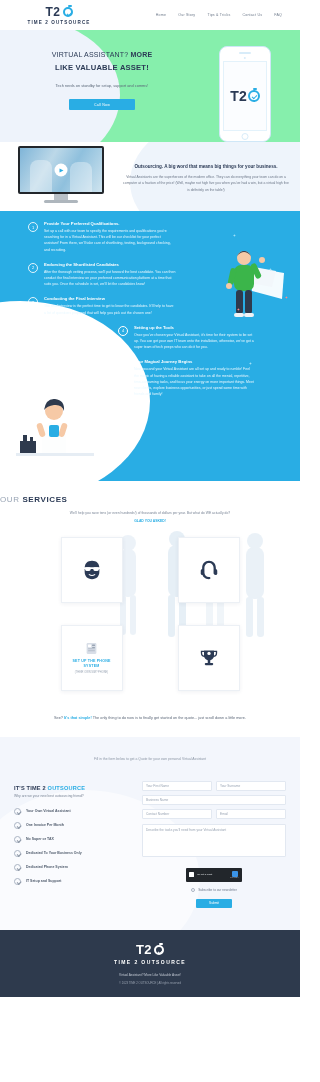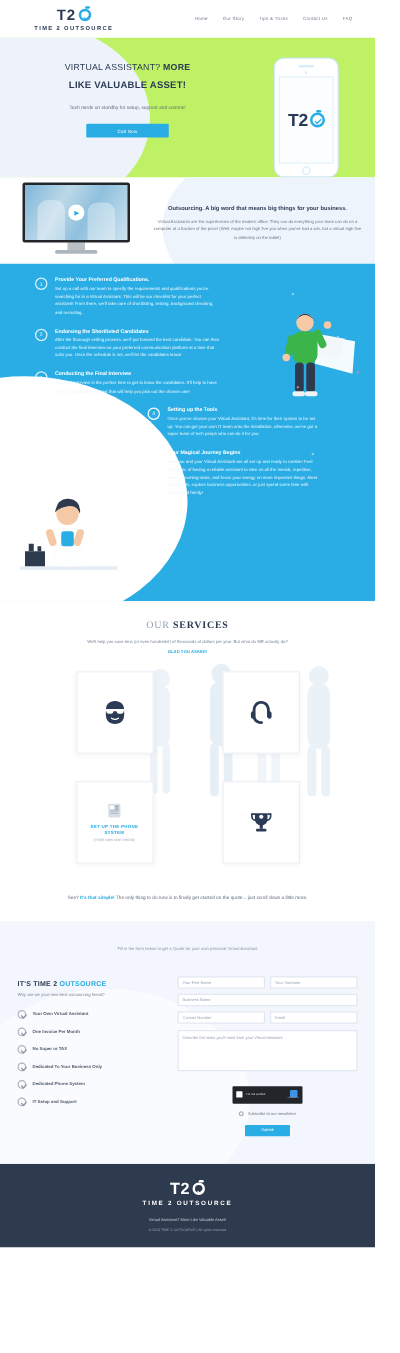--- a/index.html
+++ b/index.html
@@ -51,21 +51,21 @@
   }
   .nav { margin-left: auto; display: flex; gap: 12px; padding-right: 4px; }
   .nav a {
     font-size: 3.6px; color: #6f7b8c; text-decoration: none;
     letter-spacing: .2px; white-space: nowrap;
   }
 
   
   .hero {
     position: relative;
-    background: #bef264;
+    background: #86efac;
     padding: 14px 0 0 0;
     min-height: 105px;
     overflow: hidden;
   }
   .hero-blob {
     position: absolute; left: -60px; top: -10px;
     width: 180px; height: 150px; border-radius: 50%;
     background: #eef3fb; z-index: 0;
   }
   .hero-inner { position: relative; z-index: 2; display: flex; }
@@ -206,23 +206,22 @@
     position: absolute; left: 16px; bottom: 14px; z-index: 4;
     width: 78px; height: 70px;
   }
   .sparkle { position: absolute; color: #9fe0f7; font-size: 4px; z-index: 3; }
 
   
   .services {
     background: #fff; padding: 14px 0 16px; position: relative; overflow: hidden;
   }
   .services-title {
-    text-align: center; font-size: 8px; letter-spacing: .6px; color: #98a4b4;
+    font-size: 8px; letter-spacing: .6px; color: #98a4b4;
     font-weight: 400;
-    font-family: Liberation Serif, serif;
   }
   .services-title b { color: #2b3a55; font-weight: bold; }
   .services-sub {
     text-align: center; font-size: 3.4px; color: #7b8697; margin-top: 6px;
     line-height: 7px;
   }
   .services-sub .accent { color: #29ade4; font-weight: bold; display: block; margin-top: 1px; }
   .svc-people {
     position: absolute; left: 0; right: 0; top: 50px; height: 120px;
     z-index: 0; opacity: .5;

